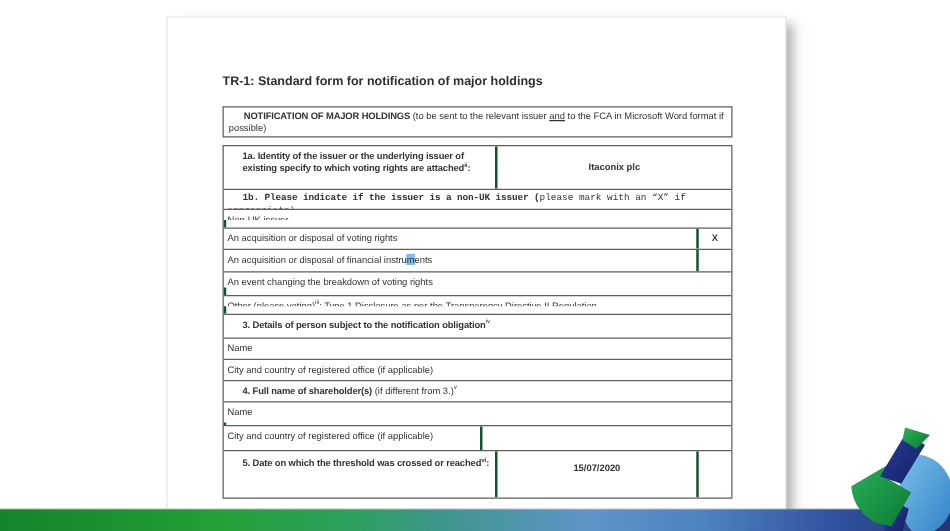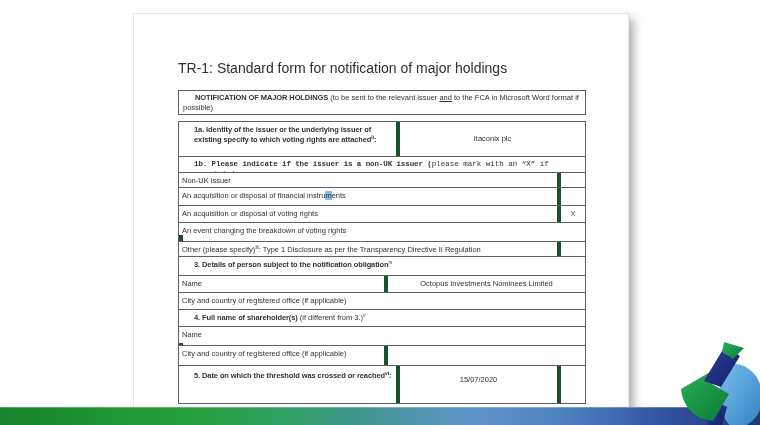--- a/index.html
+++ b/index.html
@@ -6,43 +6,43 @@
   body{width:760px;height:425px;overflow:hidden;background:#ffffff;
        font-family:"Liberation Sans", sans-serif;}
   .canvas{position:relative;width:760px;height:425px;overflow:hidden;background:#ffffff;}
 
   
   .doc-page{position:absolute;left:133px;top:13px;width:494px;height:412px;
             background:#ffffff;border:1px solid #e6e6e6;border-bottom:none;
             box-shadow:7px 4px 9px -2px rgba(110,110,110,0.55);z-index:1;}
   .doc-content{position:absolute;left:44px;top:0;width:408px;color:#333;}
 
-  .doc-title{padding-top:46px;font-size:14px;font-weight:normal;color:#2e2e2e;}
+  .doc-title{padding-top:46px;font-size:10px;font-weight:bold;color:#2e2e2e;}
 
   .notif-box{margin-top:14px;border:1px solid #5f5f5f;box-sizing:border-box;
              width:408px;height:25px;padding:2px 4px;font-size:7.5px;line-height:10px;overflow:hidden;}
   .notif-box .u{text-decoration:underline;text-align:right;}
 
   
   .form-table{margin-top:6px;width:408px;border:1px solid #5f5f5f;box-sizing:border-box;
               font-size:7.5px;line-height:9.5px;color:#333;}
   .row{display:flex;box-sizing:border-box;overflow:hidden;}
   .row + .row{border-top:1px solid #5f5f5f;}
   .cell{padding:3px;box-sizing:border-box;overflow:hidden;}
-  .cell + .cell{border-left:4px solid #14532d;}
+  .cell + .cell{border-left:2px solid #14532d;font-weight:bold;}
   .c1{width:205px;flex:none;}
   .c2{flex:1;text-align:center;}
   .cbox{width:28px;flex:none;text-align:center;color:#444;}
   .full{flex:1;}
   .b{font-weight:bold;letter-spacing:-0.1px;margin-left:12px;}
   sup{font-size:5px;line-height:0;}
   .vc{display:flex;align-items:center;justify-content:center;}
   .hl{background:#84bde9;}
 
-  .h34{min-height:34px;} .h16{height:16px;font-family:Liberation Mono, monospace;} .h15{height:15px;} .h24{height:24px;}
+  .h34{min-height:34px;} .h16{height:16px;font-family:Liberation Mono, monospace;} .h15{height:15px;flex-direction:column;} .h24{height:24px;}
   .h17{height:17px;} .h18{height:18px;} .h19{height:19px;flex-direction:column;} .h20{height:20px;} .h38{height:38px;}
   .pt6{padding-top:6px;}
   .pt5{padding-top:5px;}
   .pt9{padding-top:9px;}
 
   
   .footer-bar{position:absolute;left:0;top:407px;width:760px;height:18px;z-index:3;
     background:linear-gradient(90deg,#15832a 0%,#25a039 24%,#2f9f63 38%,#3f968e 47%,
                #5f94c9 62%,#4e82c1 74%,#30519e 88%,#233573 100%);
     box-shadow:inset 0 1px 0 rgba(255,255,255,0.25);}
@@ -80,53 +80,52 @@
             <span class="b">1b. Please indicate if the issuer is a non-UK issuer (</span><span>please mark with an “X” if appropriate)</span>
           </div>
         </div>
 
         <div class="row h15">
           <div class="cell full">Non-UK issuer</div>
           <div class="cell cbox"></div>
         </div>
 
 
+        <div class="row h17">
+          <div class="cell full">An acquisition or disposal of voting rights</div>
+          <div class="cell cbox">X</div>
+        </div>
+
         <div class="row h18">
           <div class="cell full">
             <span>An acquisition or disposal of financial instru</span><span class="hl">m</span><span>ents</span>
           </div>
           <div class="cell cbox"></div>
-        </div>
-
-        <div class="row h17">
-          <div class="cell full">An acquisition or disposal of voting rights</div>
-          <div class="cell cbox">X</div>
         </div>
 
         <div class="row h19">
           <div class="cell full">An event changing the breakdown of voting rights</div>
           <div class="cell cbox"></div>
         </div>
 
         <div class="row h15">
           <div class="cell full">
-            <span>Other (please specify)</span><sup>iii</sup><span>: Type 1 Disclosure as per the Transparency Directive II Regulation</span>
+            <span>Other (please voting)</span><sup>iii</sup><span>: Type 1 Disclosure as per the Transparency Directive II Regulation</span>
           </div>
           <div class="cell cbox"></div>
         </div>
 
         <div class="row h19">
           <div class="cell full">
             <span class="b">3. Details of person subject to the notification obligation</span><sup>iv</sup>
           </div>
         </div>
 
         <div class="row h17">
           <div class="cell c1">Name</div>
-          <div class="cell c2">Octopus Investments Nominees Limited</div>
         </div>
 
         <div class="row h17">
           <div class="cell c1">City and country of registered office (if applicable)</div>
         </div>
 
         <div class="row h17">
           <div class="cell full">
             <span class="b">4. Full name of shareholder(s)</span><span> (if different from 3.)</span><sup>v</sup>
           </div>

